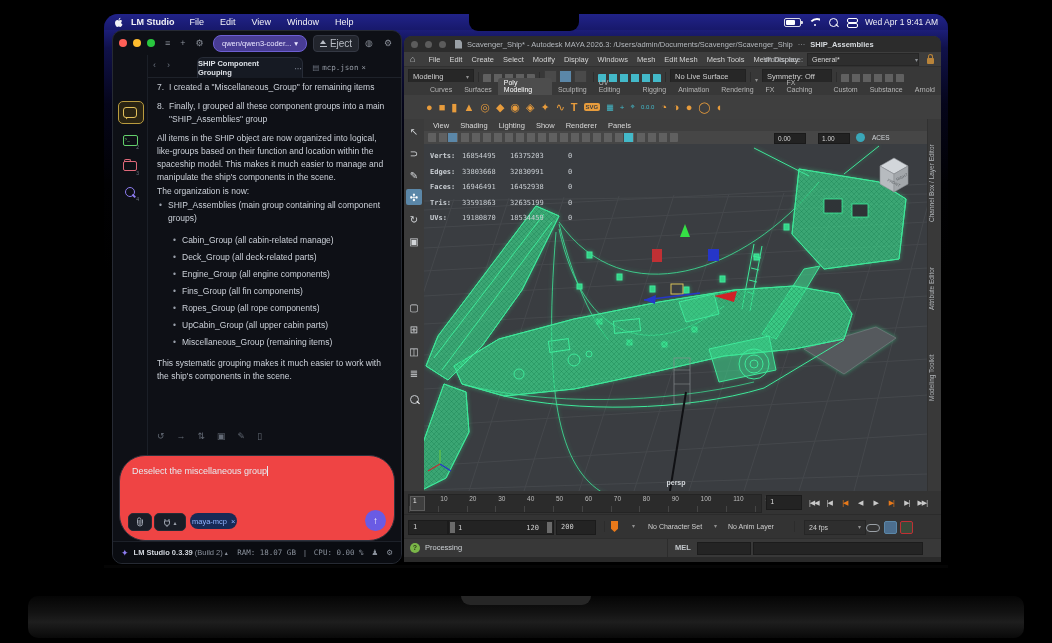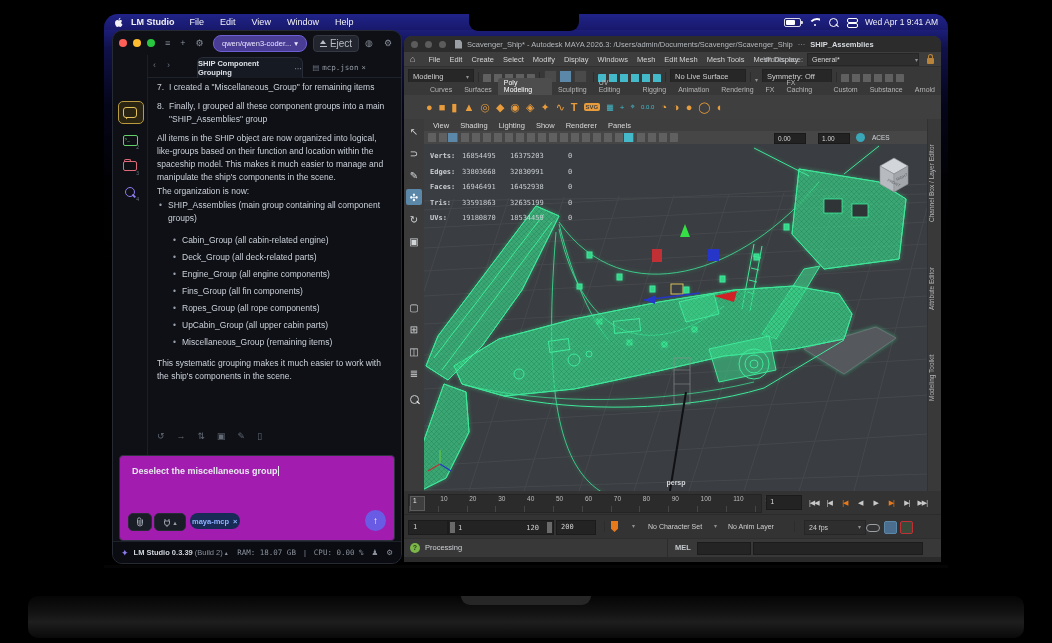--- a/index.html
+++ b/index.html
@@ -60,21 +60,21 @@
   .oli{display:flex;margin-bottom:6px;}
   .oli .n{width:12px;flex:none;}
   #chat p{margin:1px 0;}
   .blt{position:relative;padding-left:11px;margin-bottom:5px;}
   .blt::before{content:"•";position:absolute;left:2px;color:#9aa0ab;}
   #subs{margin-left:14px;padding:0;list-style:none;}
   #subs li{position:relative;padding-left:11px;margin-bottom:4px;}
   #subs li::before{content:"•";position:absolute;left:2px;color:#9aa0ab;}
   #actrow{position:absolute;left:44px;top:400px;display:flex;gap:12px;color:#646b76;font-size:9px;}
   
-  #lm-input{position:absolute;left:6px;top:424px;width:274px;height:84px;background:#a21caf;border:1px solid #2e323d;border-radius:4px;font-weight:bold;}
+  #lm-input{position:absolute;left:6px;top:424px;width:274px;height:84px;background:#ef4444;border:1px solid #2e323d;border-radius:26px;}
   #lm-input .txt{position:absolute;left:12px;top:10px;font-size:9px;color:#e6e9ee;}
   .caret{display:inline-block;width:1px;height:10px;background:#e6e9ee;vertical-align:-2px;}
   #in-row{position:absolute;left:8px;bottom:8px;right:8px;height:22px;}
   .inbtn{position:absolute;top:3px;height:16px;background:#191d26;border:1px solid #262b35;border-radius:5px;color:#9aa0ab;display:flex;align-items:center;justify-content:center;gap:2px;}
   #chip{position:absolute;left:62px;top:3px;height:16px;padding:0 2px;background:#182a56;border-radius:8px;color:#8fb3ff;font-size:7.5px;display:flex;align-items:center;gap:4px;}
   #send{position:absolute;right:0;top:0;width:21px;height:21px;border-radius:50%;background:#6a5be4;color:#fff;font-size:10px;display:flex;align-items:center;justify-content:center;}
   
   #lm-status{position:absolute;left:0;bottom:0;right:0;height:21px;background:#0a0c11;border-top:1px solid #1d2129;display:flex;align-items:center;font-size:7.5px;color:#8a919c;}
   #lm-status .logo{color:#8d7cf0;font-size:9px;margin:0 5px 0 8px;}
   #lm-status b{color:#d0d5dc;font-weight:bold;font-size:7.5px;}
@@ -247,21 +247,21 @@
           <span>I created a "Miscellaneous_Group" for remaining items</span>
         </div>
         <div class="oli" data-name="list-item-8">
           <span class="n">8.</span>
           <span>Finally, I grouped all these component groups into a main "SHIP_Assemblies" group</span>
         </div>
         <p data-name="chat-paragraph">All items in the SHIP object are now organized into logical, like-groups based on their function and location within the spaceship model. This makes it much easier to manage and manipulate the ship's components in the scene.</p>
         <p data-name="chat-paragraph">The organization is now:</p>
         <div class="blt" data-name="bullet-main">SHIP_Assemblies (main group containing all component groups)</div>
         <ul id="subs" data-name="bullet-sublist">
-            <li class="sub" data-name="bullet-sublist-0">Cabin_Group (all cabin-related engine)</li>
+            <li class="sub" data-name="bullet-sublist-0">Cabin_Group (all cabin-related manage)</li>
             <li class="sub" data-name="bullet-sublist-1">Deck_Group (all deck-related parts)</li>
             <li class="sub" data-name="bullet-sublist-2">Engine_Group (all engine components)</li>
             <li class="sub" data-name="bullet-sublist-3">Fins_Group (all fin components)</li>
             <li class="sub" data-name="bullet-sublist-4">Ropes_Group (all rope components)</li>
             <li class="sub" data-name="bullet-sublist-5">UpCabin_Group (all upper cabin parts)</li>
             <li class="sub" data-name="bullet-sublist-6">Miscellaneous_Group (remaining items)</li>
           </ul>
         <p data-name="chat-paragraph">This systematic grouping makes it much easier to work with the ship's components in the scene.</p>
       </div>
 

